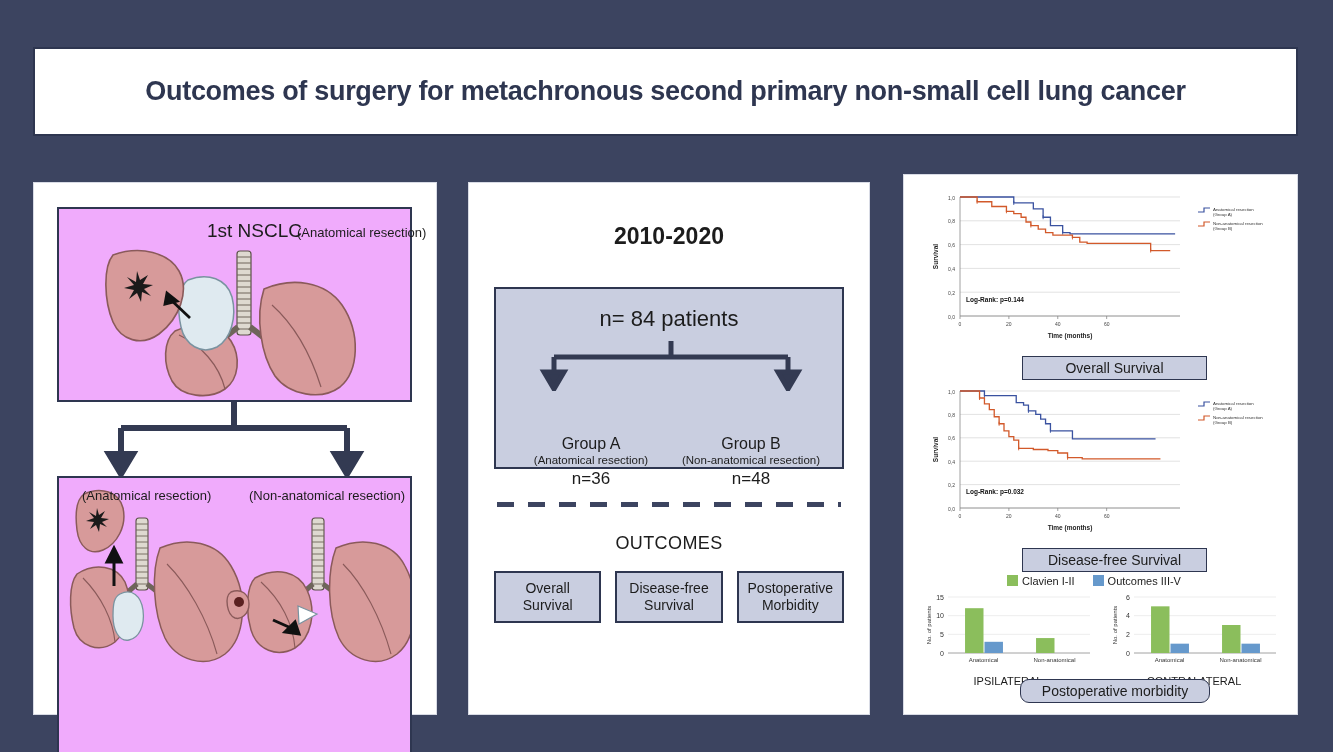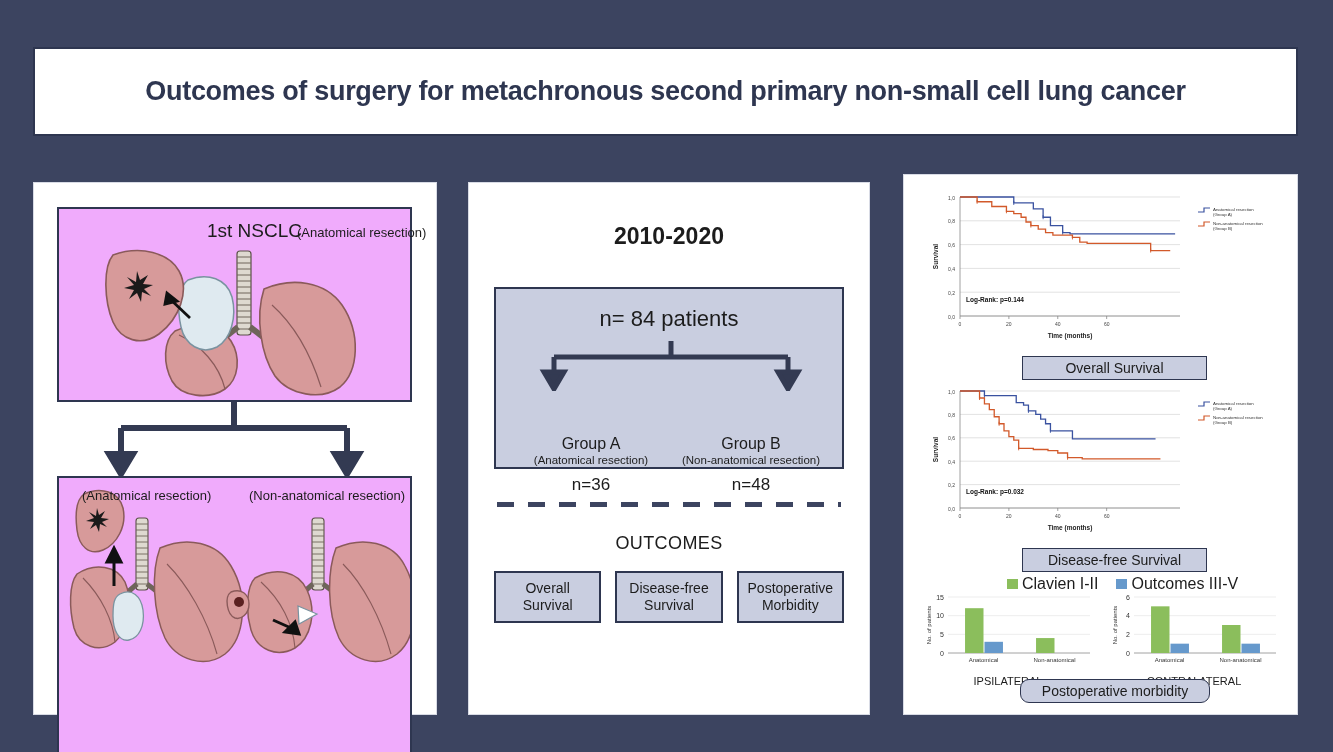--- a/index.html
+++ b/index.html
@@ -55,21 +55,21 @@
   #flow-n {
     position: absolute; left: 0; top: 17px; width: 100%;
     text-align: center; font-size: 22px; color: #1c1c1c;
   }
   .flow-branch { position: absolute; left: 20px; top: 52px; width: 310px; height: 50px; }
   .grp { position: absolute; text-align: center; width: 150px; }
   #grp-a { left: 20px;  top: 106px; }
   #grp-b { left: 180px; top: 106px; }
   .grp-name  { font-size: 16px; color: #1c1c1c; margin-top: 40px; }
   .grp-paren { font-size: 11.5px; color: #1c1c1c; margin-top: 1px; }
-  .grp-n     { font-size: 17px; color: #1c1c1c; margin-top: 9px; }
+  .grp-n     { font-size: 17px; color: #1c1c1c; margin-top: 3px; }
 
   .dashed-rule {
     position: absolute; left: 28px; top: 319px; width: 344px; height: 5px;
   }
   #outcomes-title {
     position: absolute; left: 0; top: 350px; width: 100%;
     text-align: center; font-size: 18px; color: #1c1c1c; letter-spacing: 0.4px;
   }
   #outcome-boxes {
     position: absolute; left: 25px; top: 388px; width: 350px;
@@ -93,21 +93,21 @@
     position: absolute; background: #c9cee0; border: 1.5px solid #2e3650;
     font-size: 14px; color: #1c1c1c; text-align: center;
     padding: 3px 0; white-space: nowrap;
   }
   #cap-os { left: 110px; top: 169px; width: 185px; }
   #cap-dfs{ left: 110px; top: 167px; width: 185px; }
   #cap-pm { left: 108px; top: 104px; width: 190px; border-radius: 9px; }
 
   .pm-legend {
     position: absolute; top: 0px; left: 95px; display: flex; gap: 18px;
-    font-size: 16px; color: #1c1c1c; align-items: center;
+    font-size: 11px; color: #1c1c1c; align-items: center;
   }
   .pm-legend span.sw { display: inline-block; width: 11px; height: 11px; margin-right: 4px; vertical-align: -1px; }
   .sw-green { background: #8bbe5c; }
   .sw-blue  { background: #6699cc; }
 
   .bar-chart { position: absolute; top: 14px; }
   #bc-ipsi   { left: 6px;   width: 180px; }
   #bc-contra { left: 192px; width: 180px; }
   .bc-sub {
     position: absolute; width: 100%; text-align: center;

